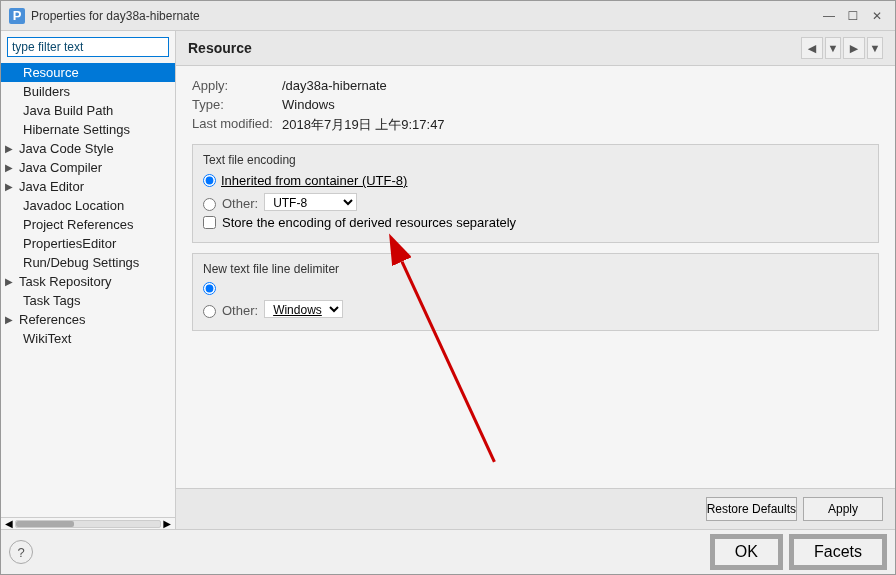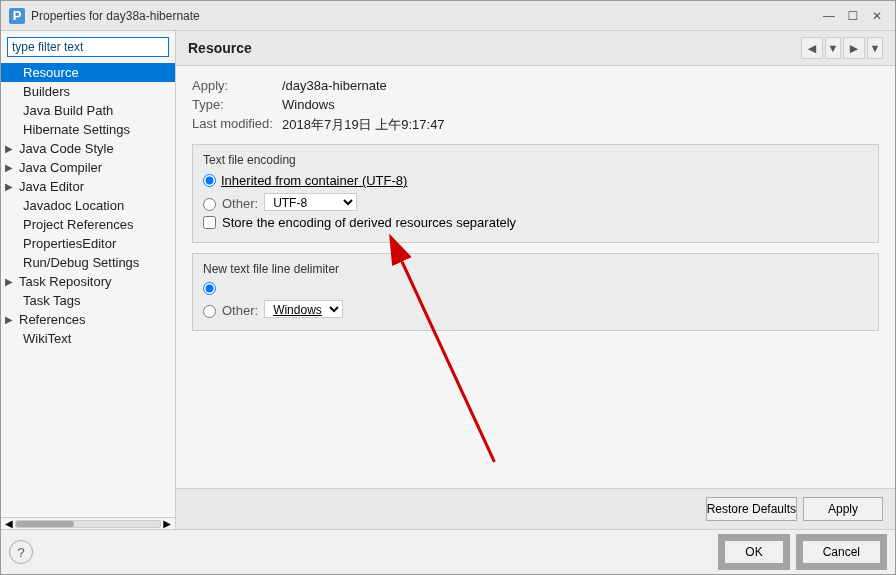--- a/index.html
+++ b/index.html
@@ -306,24 +306,24 @@
       color: #555;
     }
 
     .footer-right {
       display: flex;
       gap: 6px;
     }
 
     .btn-primary {
       padding: 4px 20px;
-      border: 7px solid #a3a3a3;
+      border: 5px solid #a3a3a3;
       background: #f0f0f0;
       cursor: pointer;
-      font-size: 12px;
+      font-size: 16px;
       min-width: 70px;
       text-align: center;
     }
 
     
     .arrow-container {
       position: relative;
     }
 
     svg.arrow-svg {
@@ -509,16 +509,16 @@
         <button class="btn">Restore Defaults</button>
         <button class="btn">Apply</button>
       </div>
     </div>
   </div>
 
   <div class="footer-bar">
     <div class="footer-left">?</div>
     <div class="footer-right">
       <button class="btn-primary">OK</button>
-      <button class="btn-primary">Cancel</button>
+      <button class="btn-primary">Facets</button>
     </div>
   </div>
 </div>
 
 </body></html>

